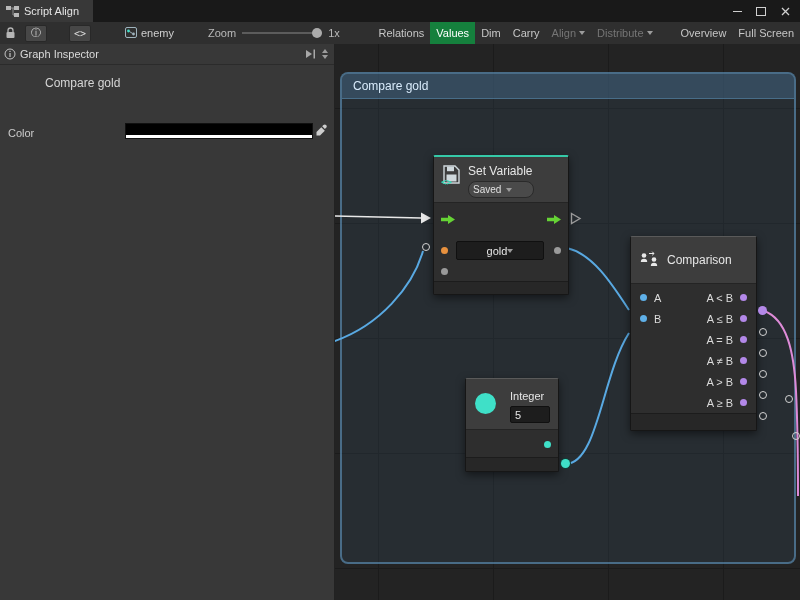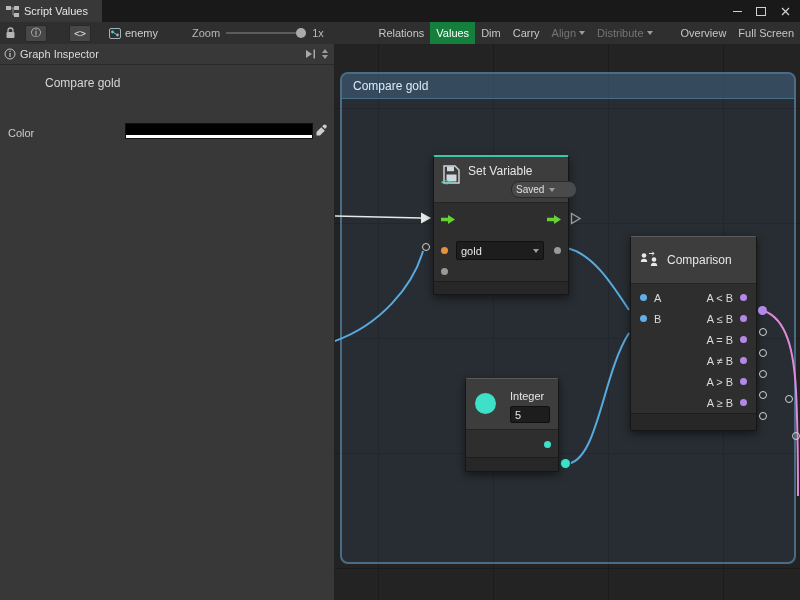--- a/index.html
+++ b/index.html
@@ -15,21 +15,21 @@
   .win-btn{width:14px;height:22px;display:flex;align-items:center;justify-content:center;cursor:default;}
   .icon-min{width:9px;height:1px;background:#cfcfcf;}
   .icon-max{width:8px;height:7px;border:1px solid #cfcfcf;}
 
   
   .toolbar{position:absolute;left:0;top:22px;width:800px;height:22px;background:#2f2f2f;
            border-bottom:1px solid #222;display:flex;align-items:center;color:#c6c6c6;}
   .tb-icon{display:flex;align-items:center;justify-content:center;height:22px;padding:0 5px;}
   .tb-frame{background:#474747;border:1px solid #282828;border-radius:2px;height:15px;min-width:20px;
             display:flex;align-items:center;justify-content:center;margin:0 4px;font-size:10px;color:#dedede;}
-  .breadcrumb{display:flex;align-items:center;gap:4px;margin-left:14px;color:#cfcfcf;}
+  .breadcrumb{display:flex;align-items:flex-start;gap:4px;margin-left:30px;color:#cfcfcf;}
   .zoom-wrap{display:flex;align-items:center;gap:6px;margin-left:34px;color:#b9b9b9;}
   .slider{position:relative;width:80px;height:10px;}
   .slider .track{position:absolute;left:0;right:0;top:4px;height:2px;background:#5c5c5c;}
   .slider .knob{position:absolute;left:70px;top:0;width:10px;height:10px;border-radius:50%;background:#ababab;}
   .menu-group{margin-left:auto;display:flex;align-items:stretch;height:22px;}
   .menu-btn{display:flex;align-items:center;gap:3px;padding:0 6px;line-height:22px;color:#c6c6c6;cursor:default;}
   .menu-btn.active{background:#15803d;color:#fff;}
   .menu-btn.disabled{color:#757575;}
   .menu-gap{width:16px;}
   .caret{width:0;height:0;border-left:3.5px solid transparent;border-right:3.5px solid transparent;border-top:4px solid #9c9c9c;}
@@ -71,25 +71,25 @@
   .dot{position:absolute;width:7px;height:7px;border-radius:50%;}
   .dot.orange{background:#e8913e;}
   .dot.gray{background:#9a9a9a;}
   .dot.teal{background:#3fe0c8;}
 
   
   .sv{left:98px;top:111px;width:134px;height:137px;border-top:2px solid #35c9a8;}
   .sv .node-header{height:45px;}
   .sv-title{position:absolute;left:34px;top:7px;font-size:12px;color:#e6e6e6;}
   .sv-mode{position:absolute;left:34px;top:24px;width:56px;height:15px;background:#4a4a4a;border:1px solid #2a2a2a;
-           border-radius:8px;display:flex;align-items:center;gap:5px;padding:0 4px;font-size:10px;color:#e0e0e0;margin-left:43px;}
+           border-radius:8px;display:flex;align-items:center;gap:5px;padding:0 4px;font-size:10px;color:#e0e0e0;}
   .sv-icon{position:absolute;left:6px;top:6px;}
   .field{background:#1d1d1d;border:1px solid #101010;border-radius:2px;color:#e6e6e6;font-size:11px;
          display:flex;align-items:center;}
-  .sv-dropdown{position:absolute;left:22px;top:84px;width:78px;height:17px;padding:0 4px;justify-content:space-between;}
+  .sv-dropdown{position:absolute;left:22px;top:84px;width:78px;height:17px;padding:0 4px;justify-content:center;}
   .flow-arrow{position:absolute;}
 
   
   .cmp{left:295px;top:192px;width:125px;height:193px;border-top:1px solid #5a5a5a;}
   .cmp .node-header{height:46px;display:flex;align-items:center;gap:7px;padding-left:8px;}
   .cmp-title{font-size:12px;color:#e6e6e6;}
   .cmp-rows{position:absolute;left:0;top:50px;right:0;}
   .cmp-row{height:21px;display:flex;align-items:center;padding:0 9px;color:#dcdcdc;font-size:11px;}
   .cmp-row .rdot{position:static;margin-left:7px;width:7px;height:7px;border-radius:50%;background:#b388e8;}
   .cmp-row .ldot{position:static;margin-right:7px;width:7px;height:7px;border-radius:50%;background:#5fb0e8;}
@@ -115,21 +115,21 @@
 <div class="app">
 
   <div class="titlebar">
     <div class="tab">
       <svg width="13" height="11" viewBox="0 0 13 11">
         <rect x="0" y="0" width="5" height="4" fill="#b9b9b9"></rect>
         <rect x="8" y="0" width="5" height="4" fill="#b9b9b9"></rect>
         <rect x="8" y="7" width="5" height="4" fill="#b9b9b9"></rect>
         <path d="M5 2 h2 v7 h1 M7 2 h1" stroke="#8e8e8e" fill="none"></path>
       </svg>
-      <span>Script Values</span>
+      <span>Script Align</span>
     </div>
     <div class="win-controls">
       <div class="win-btn">
           <div class="icon-min"></div>
         </div>
       <div class="win-btn">
           <div class="icon-max"></div>
         </div>
       <div class="win-btn">
         <svg width="9" height="9">

